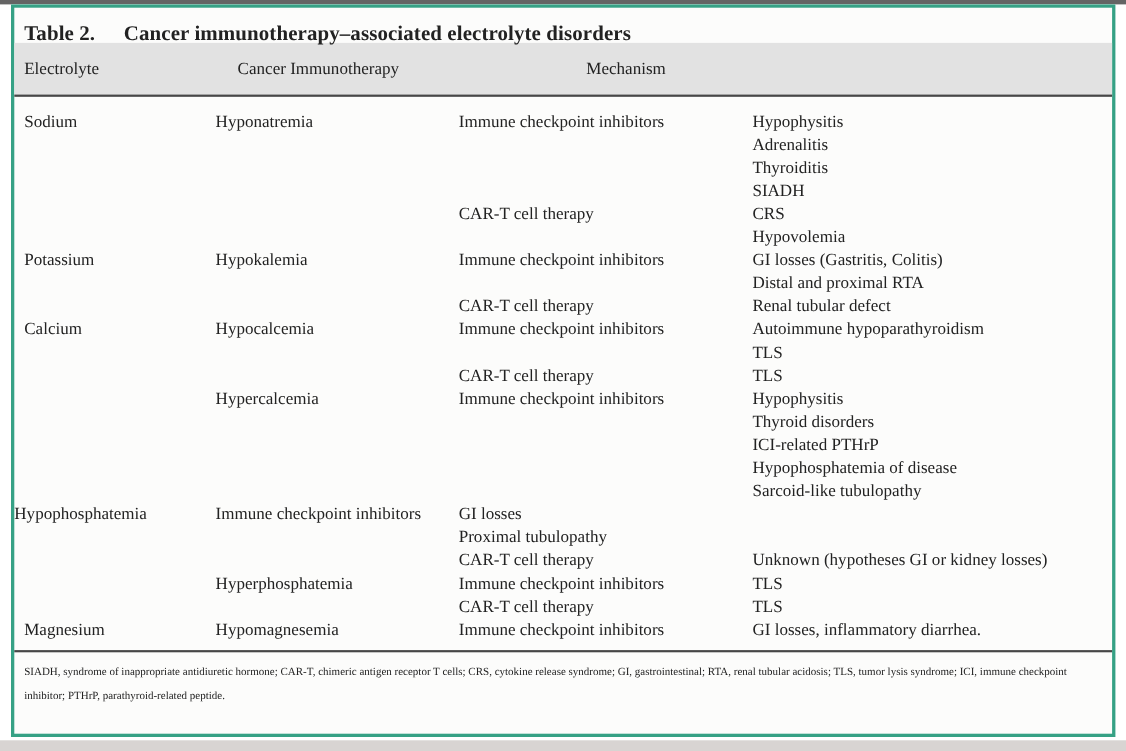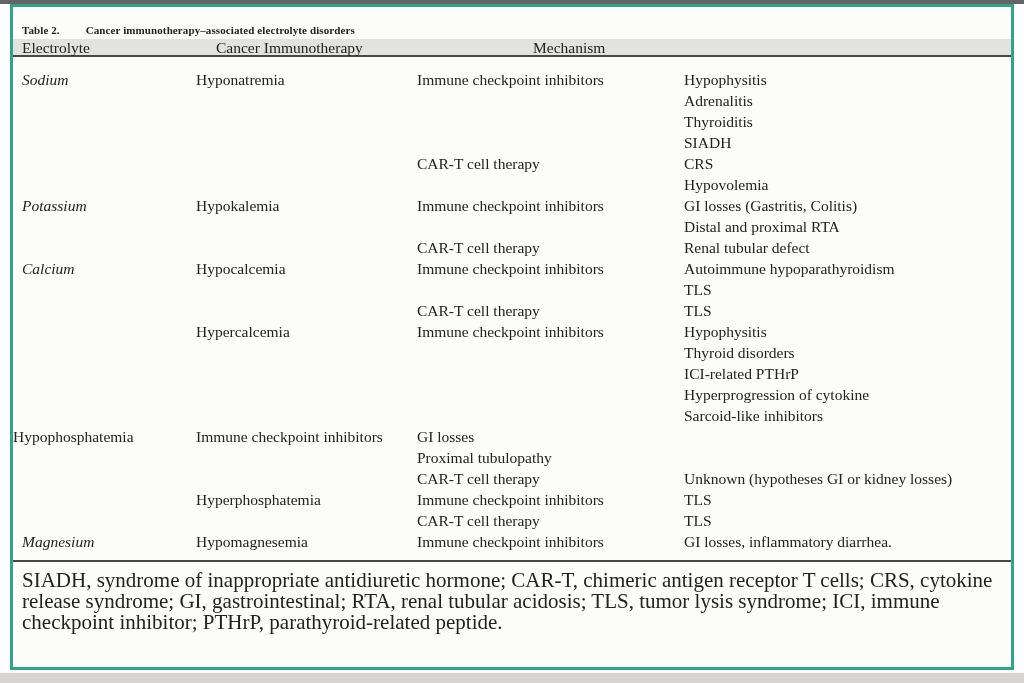--- a/index.html
+++ b/index.html
@@ -18,51 +18,51 @@
     background:#d8d4d2;
   }
   .table-card{
     position:absolute;left:10px;top:4px;width:1004px;height:666px;
     box-sizing:border-box;
     border:3px solid #36a185;
     background:#fcfcfb;
   }
   .table-title{
     padding:14px 0 0 9px;height:32px;box-sizing:border-box;
-    font-weight:bold;font-size:11px;line-height:19px;
+    font-weight:bold;font-size:19px;line-height:19px;
     letter-spacing:0.1px;
   }
   .table-title .tlabel{margin-right:26px;}
   .header-band{
     display:grid;grid-template-columns:183px 221px 267px 1fr;
     background:#e2e2e2;
-    height:18px;box-sizing:border-box;
+    height:49px;box-sizing:border-box;
     border-bottom:2px solid #474747;
     align-items:center;
     font-size:15.5px;
   }
   .header-band .h1{padding-left:9px;}
   .header-band .h2{padding-left:47px;}
   .header-band .h3{padding-left:20px;}
   .header-band .h4{padding-left:116px;}
   .tbody{
     margin-top:12px;
     padding-bottom:8px;
     border-bottom:2px solid #474747;
   }
   .trow{
     display:grid;grid-template-columns:183px 221px 267px 1fr;
     font-size:15.5px;
   }
   .trow .c{line-height:21px;}
-  .trow .c1{padding-left:9px;font-style:italic;}
+  .trow .c1{padding-left:9px;}
   .mline{line-height:21px;}
   .footnote{
     padding:8px 10px 0 9px;
-    font-size:21px;line-height:21px;
+    font-size:10px;line-height:21px;
   }
 </style>
 </head>
 <body>
 
 <div class="top-strip"></div>
 
 <div class="table-card">
 
   <div class="table-title">
@@ -138,22 +138,22 @@
     </div>
 
     <div class="trow">
       <div class="c c1"></div>
       <div class="c c2">Hypercalcemia</div>
       <div class="c c3">Immune checkpoint inhibitors</div>
       <div class="c c4">
         <div class="mline">Hypophysitis</div>
         <div class="mline">Thyroid disorders</div>
         <div class="mline">ICI-related PTHrP</div>
-        <div class="mline">Hyperprogression of cytokine</div>
-        <div class="mline">Sarcoid-like inhibitors</div>
+        <div class="mline">Hypophosphatemia of disease</div>
+        <div class="mline">Sarcoid-like tubulopathy</div>
       </div>
     </div>
 
     <div class="trow">
       <div class="c c2">Hypophosphatemia</div>
       <div class="c c3">Immune checkpoint inhibitors</div>
       <div class="c c4">
         <div class="mline">GI losses</div>
         <div class="mline">Proximal tubulopathy</div>
       </div>

